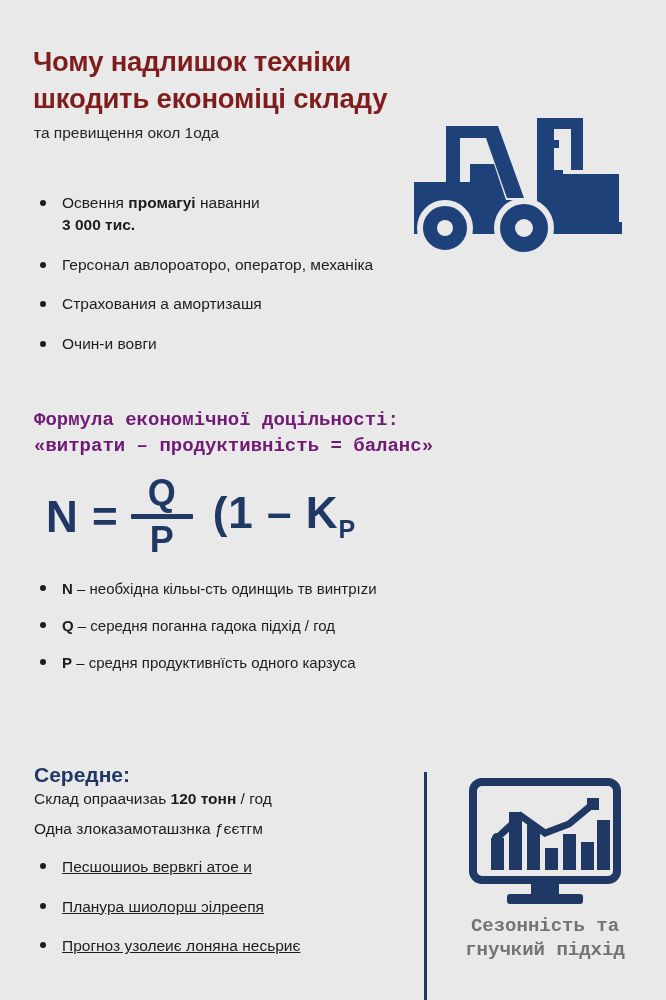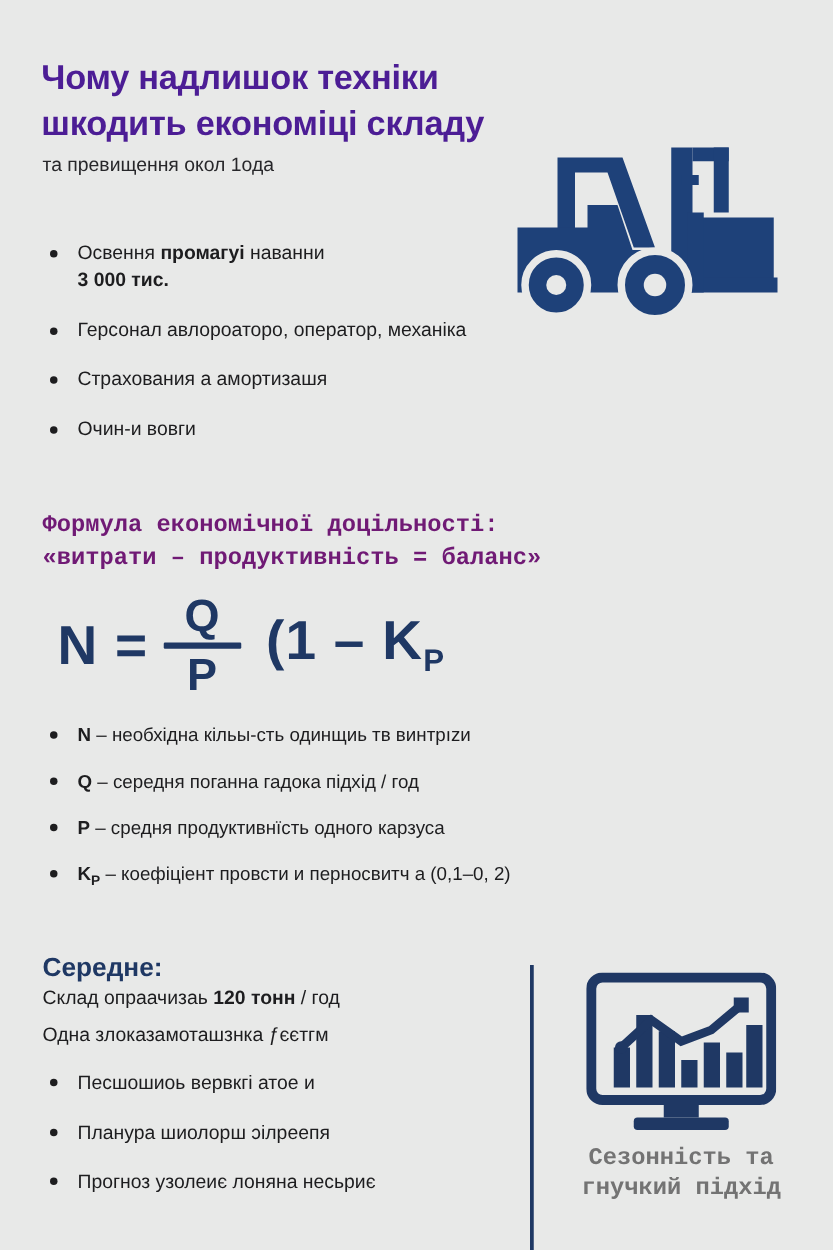--- a/index.html
+++ b/index.html
@@ -25,21 +25,21 @@
 
   
   .title {
     position: absolute;
     left: 33px;
     top: 26px;
     width: 420px;
     font-size: 27.5px;
     font-weight: bold;
     line-height: 1.32;
-    color: #4c1d95;
+    color: #7f1d1d;
     letter-spacing: -0.2px;
   }
   .title .tl {
     display: block;
     white-space: nowrap;
   }
 
   
   .subtitle {
     position: absolute;
@@ -205,20 +205,21 @@
   #example-list {
     left: 36px;
     top: 856px;
     width: 400px;
     font-size: 15.5px;
     line-height: 1.4;
   }
   #example-list li {
     margin-bottom: 18px;
     white-space: nowrap;
+    text-decoration: underline;
   }
   #example-list li::before { top: 7px; }
 
   .bottom-heading {
     position: absolute;
     left: 34px;
     top: 975px;
     font-size: 24px;
     font-weight: bold;
     color: #1f3864;
@@ -350,23 +351,20 @@
   <ul class="blist" id="legend-list">
     <li>
       <span class="sym">N</span><span> – необхідна кільы-сть одинщиь тв винтрızи</span>
     </li>
     <li>
       <span class="sym">Q</span><span> – середня поганна гадока підхід / год</span>
     </li>
     <li>
       <span class="sym">P</span><span> – средня  продуктивнїсть одного карзуса</span>
     </li>
-    <li>
-      <span class="sym"><span>K</span><span class="sb">P</span></span><span> – коефіціент провсти и перносвитч а (0,1–0, 2)</span>
-    </li>
   </ul>
 
   <h3 class="example-heading">Середне:</h3>
 
   <div class="example-lines">
     <span class="el"><span>Склад опраачизаь </span><span class="b">120 тонн</span><span> / год</span></span>
     <span class="el">Одна злоказамоташзнка ƒєєтгм</span>
   </div>
 
   <ul class="blist" id="example-list">

